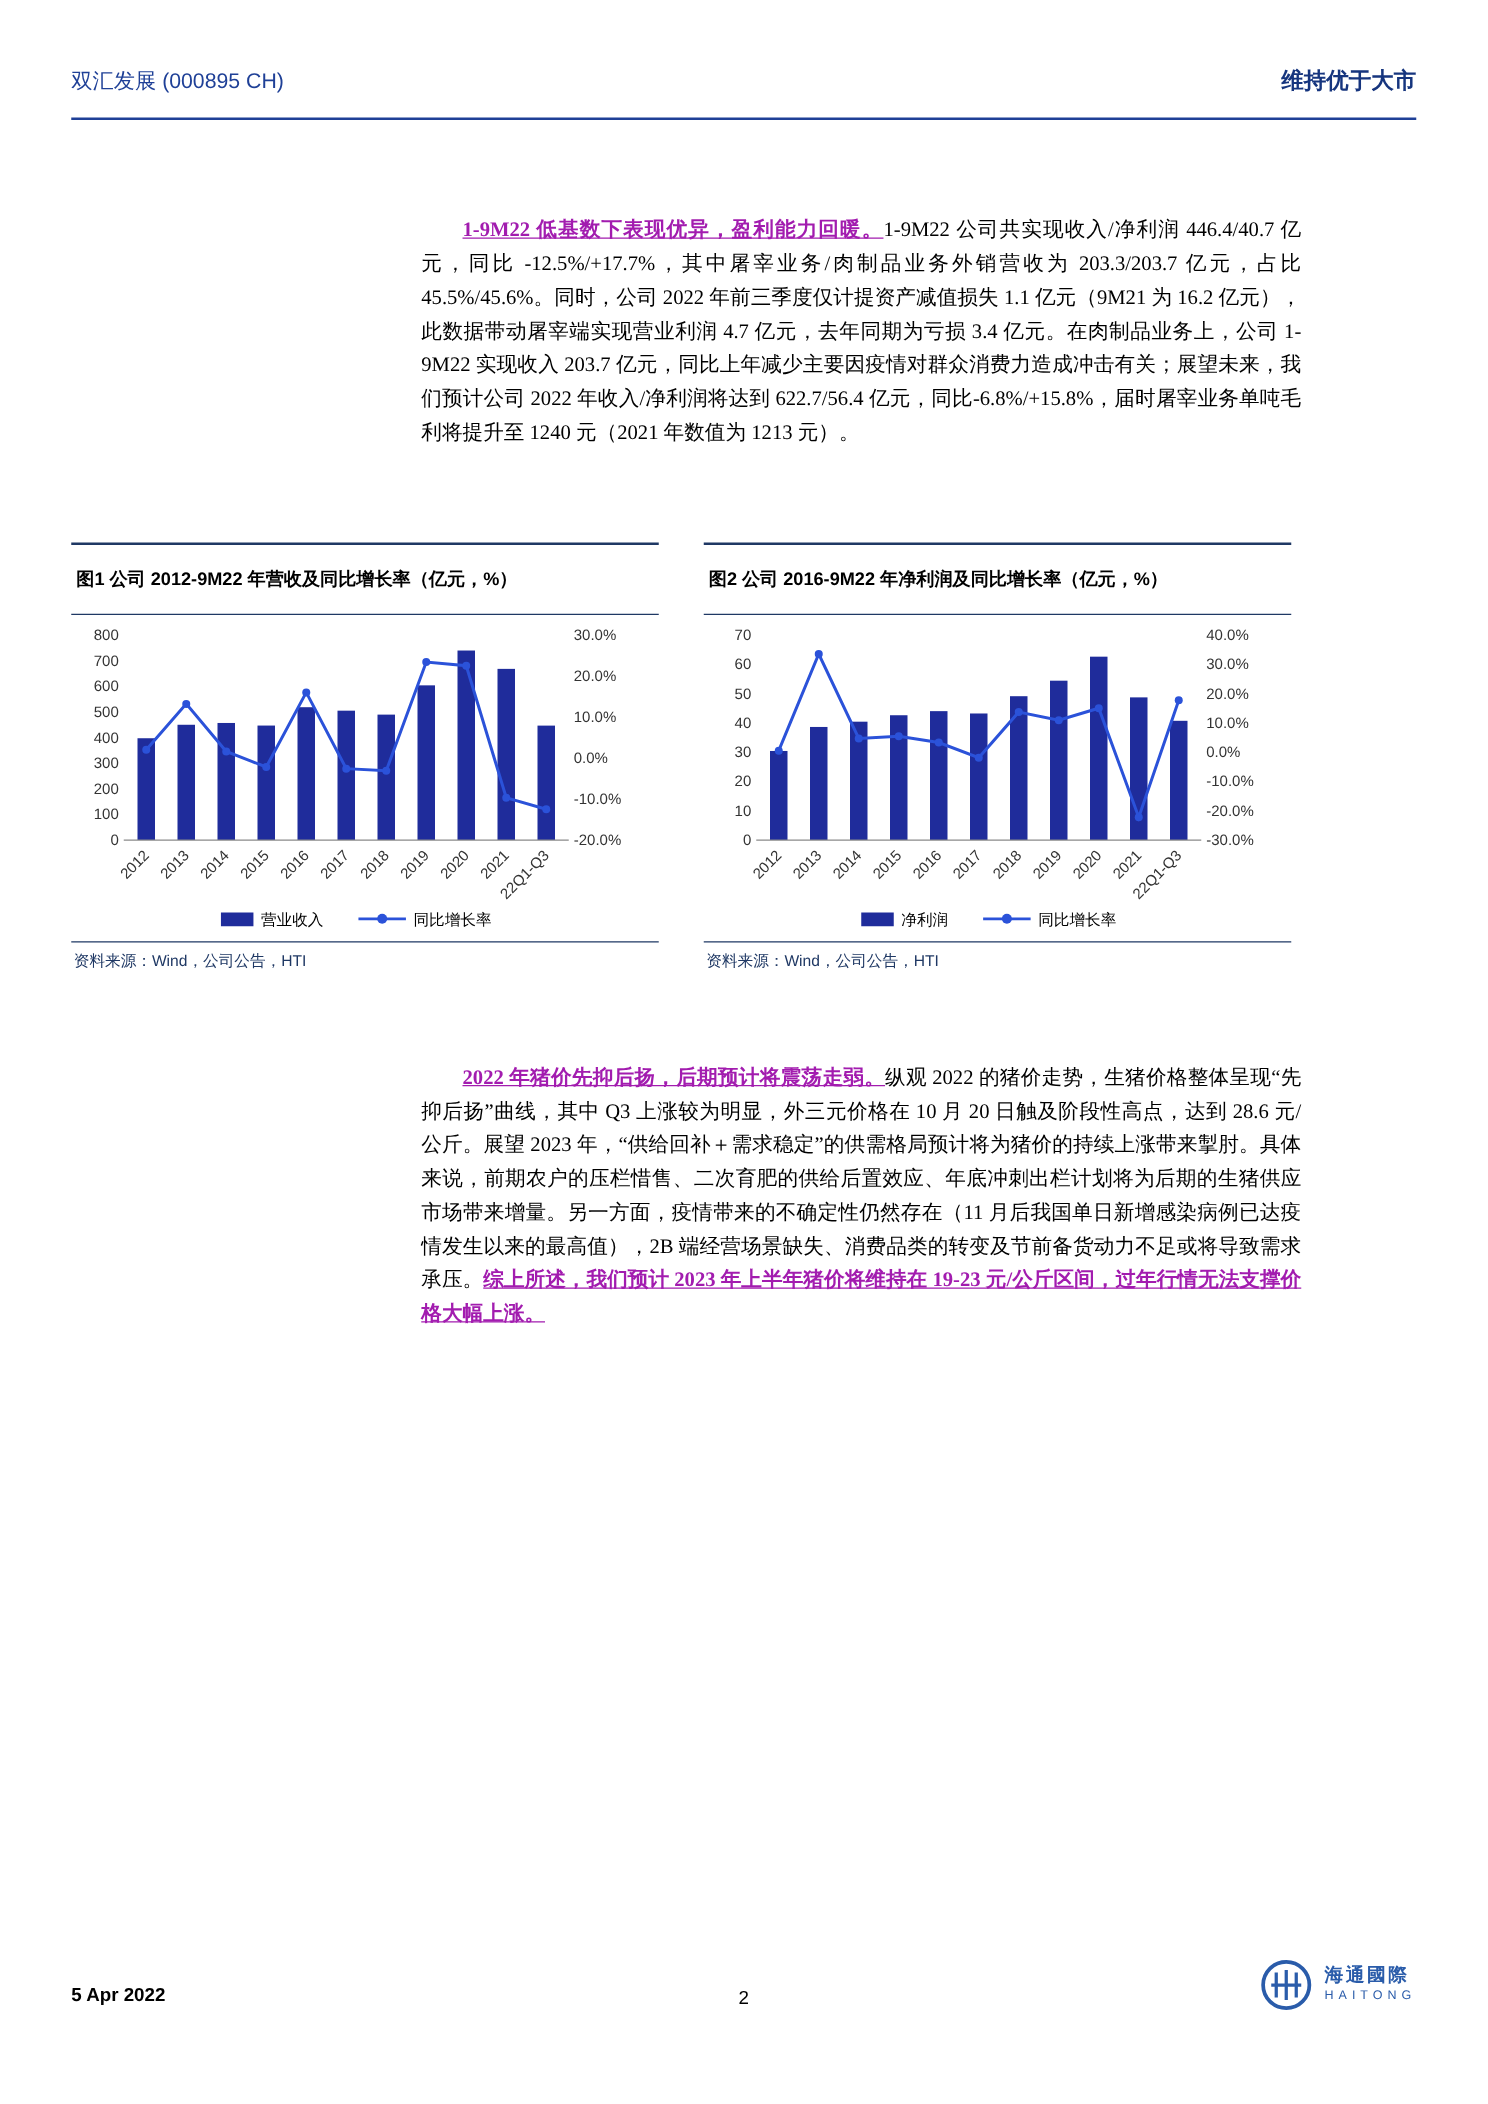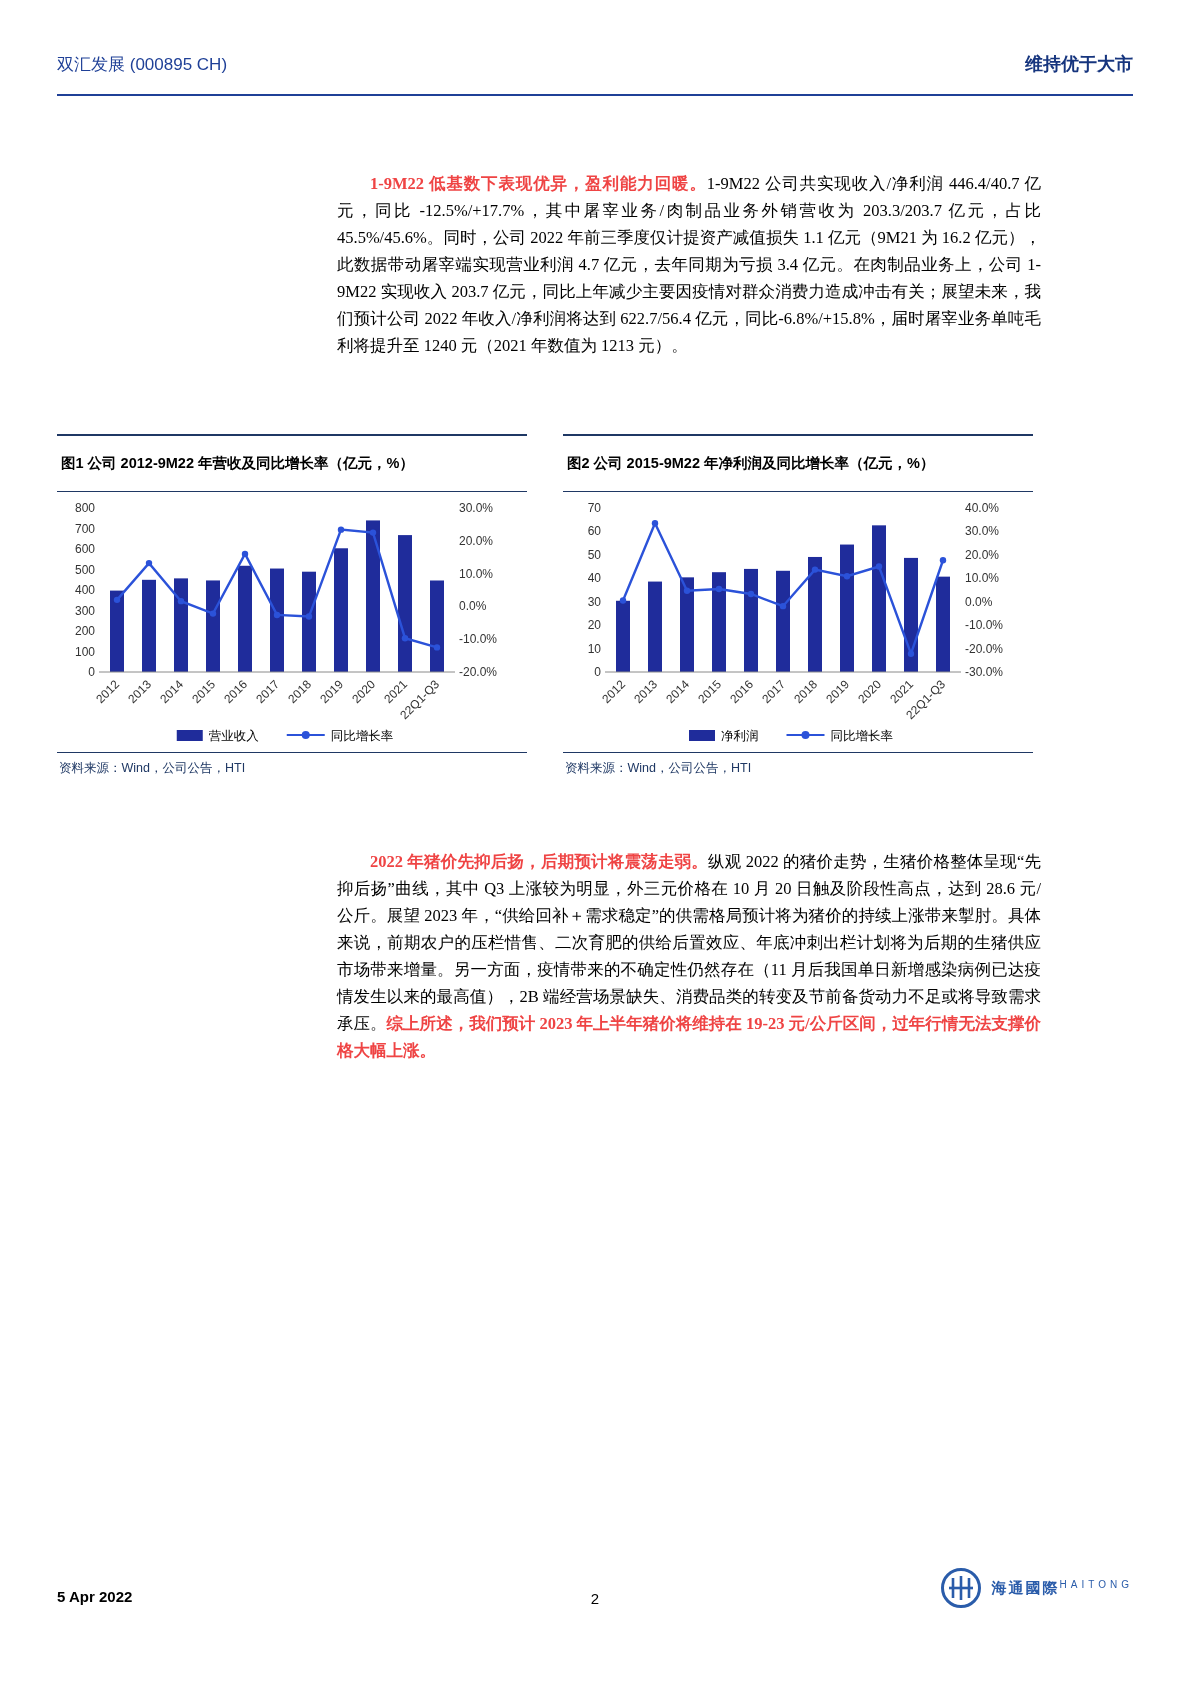--- a/index.html
+++ b/index.html
@@ -13,41 +13,41 @@
     display:flex; justify-content:space-between; align-items:baseline; }
   .stock-name { color:#1F4097; font-size:17px; font-family:"Liberation Sans", sans-serif; }
   .rating { color:#16357E; font-size:18px; font-weight:bold; }
   .head-rule { position:absolute; left:57px; right:57px; top:94px; border-top:2px solid #1F4097; }
 
   .para { position:absolute; left:337px; width:704px;
     font-size:16.5px; line-height:27px; text-align:justify; color:#000; }
   .para p { text-indent:2em; }
   #para1 { top:170px; }
   #para2 { top:848px; }
-  .lead, .tail { color:#ef4444; font-weight:bold; }
+  .lead, .tail { color:#a21caf; font-weight:bold;text-decoration:underline; }
 
   .figrow { position:absolute; left:57px; top:434px; display:flex; gap:36px; }
   .figure { width:470px; }
   .fig-title {
     border-top:2.5px solid #1F3864; border-bottom:1.5px solid #1F3864;
     font-weight:bold; font-size:14.5px; padding:18px 4px; color:#000;
     font-family:"Liberation Sans", sans-serif;
   }
   .fig-chart { border-bottom:1.5px solid #1F3864; padding:4px 0 0 2px; }
   .fig-source { font-size:12.5px; color:#1F3864; padding:7px 2px;
     font-family:"Liberation Sans", sans-serif; }
 
   .footer-date { position:absolute; left:57px; top:1588px; font-size:15px; font-weight:bold;
     font-family:"Liberation Sans", sans-serif; }
   .footer-page { position:absolute; left:0; right:0; top:1590px; text-align:center; font-size:15px;
     font-family:"Liberation Sans", sans-serif; }
   .footer-logo { position:absolute; right:57px; top:1566px;
     display:flex; align-items:center; gap:9px; color:#2A5CAA;
     font-family:"Liberation Sans", sans-serif; }
-  .logo-text { display:flex; line-height:1.25; }
+  .logo-text { display:flex; flex-direction:column; line-height:1.25; }
   .logo-cn { font-size:15px; font-weight:bold; letter-spacing:2px; }
   .logo-en { font-size:10px; letter-spacing:4px; }
 </style>
 </head>
 <body>
 
 <div class="page">
 
   <div class="header">
     <span class="stock-name">双汇发展 (000895 CH)</span>
@@ -119,21 +119,21 @@
             <text x="381" y="189" text-anchor="end" font-size="12" fill="#333" transform="rotate(-45 381 189)">22Q1-Q3</text>
             <rect x="117.75" y="234" width="26" height="11" fill="#1F2C9B"></rect>
             <text x="149.75" y="244" text-anchor="start" font-size="12.5" fill="#000">营业收入</text>
             <line x1="227.75" y1="239" x2="265.75" y2="239" stroke="#2B52D9" stroke-width="2.2"></line>
             <circle cx="246.75" cy="239" r="4" fill="#2B52D9"></circle>
             <text x="271.75" y="244" text-anchor="start" font-size="12.5" fill="#000">同比增长率</text>
           </svg></div>
       <div class="fig-source">资料来源：Wind，公司公告，HTI</div>
     </div>
     <div class="figure">
-      <div class="fig-title">图2  公司 2015-9M22 年净利润及同比增长率（亿元，%）</div>
+      <div class="fig-title">图2  公司 2016-9M22 年净利润及同比增长率（亿元，%）</div>
       <div class="fig-chart" id="chart1"><svg width="452" height="252" font-family="&quot;Liberation Sans&quot;, sans-serif">
             <g>
               <rect x="51" y="104.77714285714286" width="14" height="71.22285714285714" fill="#1F2C9B"></rect>
               <rect x="83" y="85.56571428571428" width="14" height="90.43428571428572" fill="#1F2C9B"></rect>
               <rect x="115" y="81.34857142857145" width="14" height="94.65142857142855" fill="#1F2C9B"></rect>
               <rect x="147" y="76.19428571428571" width="14" height="99.80571428571429" fill="#1F2C9B"></rect>
               <rect x="179" y="72.91428571428571" width="14" height="103.08571428571429" fill="#1F2C9B"></rect>
               <rect x="211" y="74.78857142857142" width="14" height="101.21142857142858" fill="#1F2C9B"></rect>
               <rect x="243" y="60.965714285714284" width="14" height="115.03428571428572" fill="#1F2C9B"></rect>
               <rect x="275" y="48.548571428571435" width="14" height="127.45142857142856" fill="#1F2C9B"></rect>

